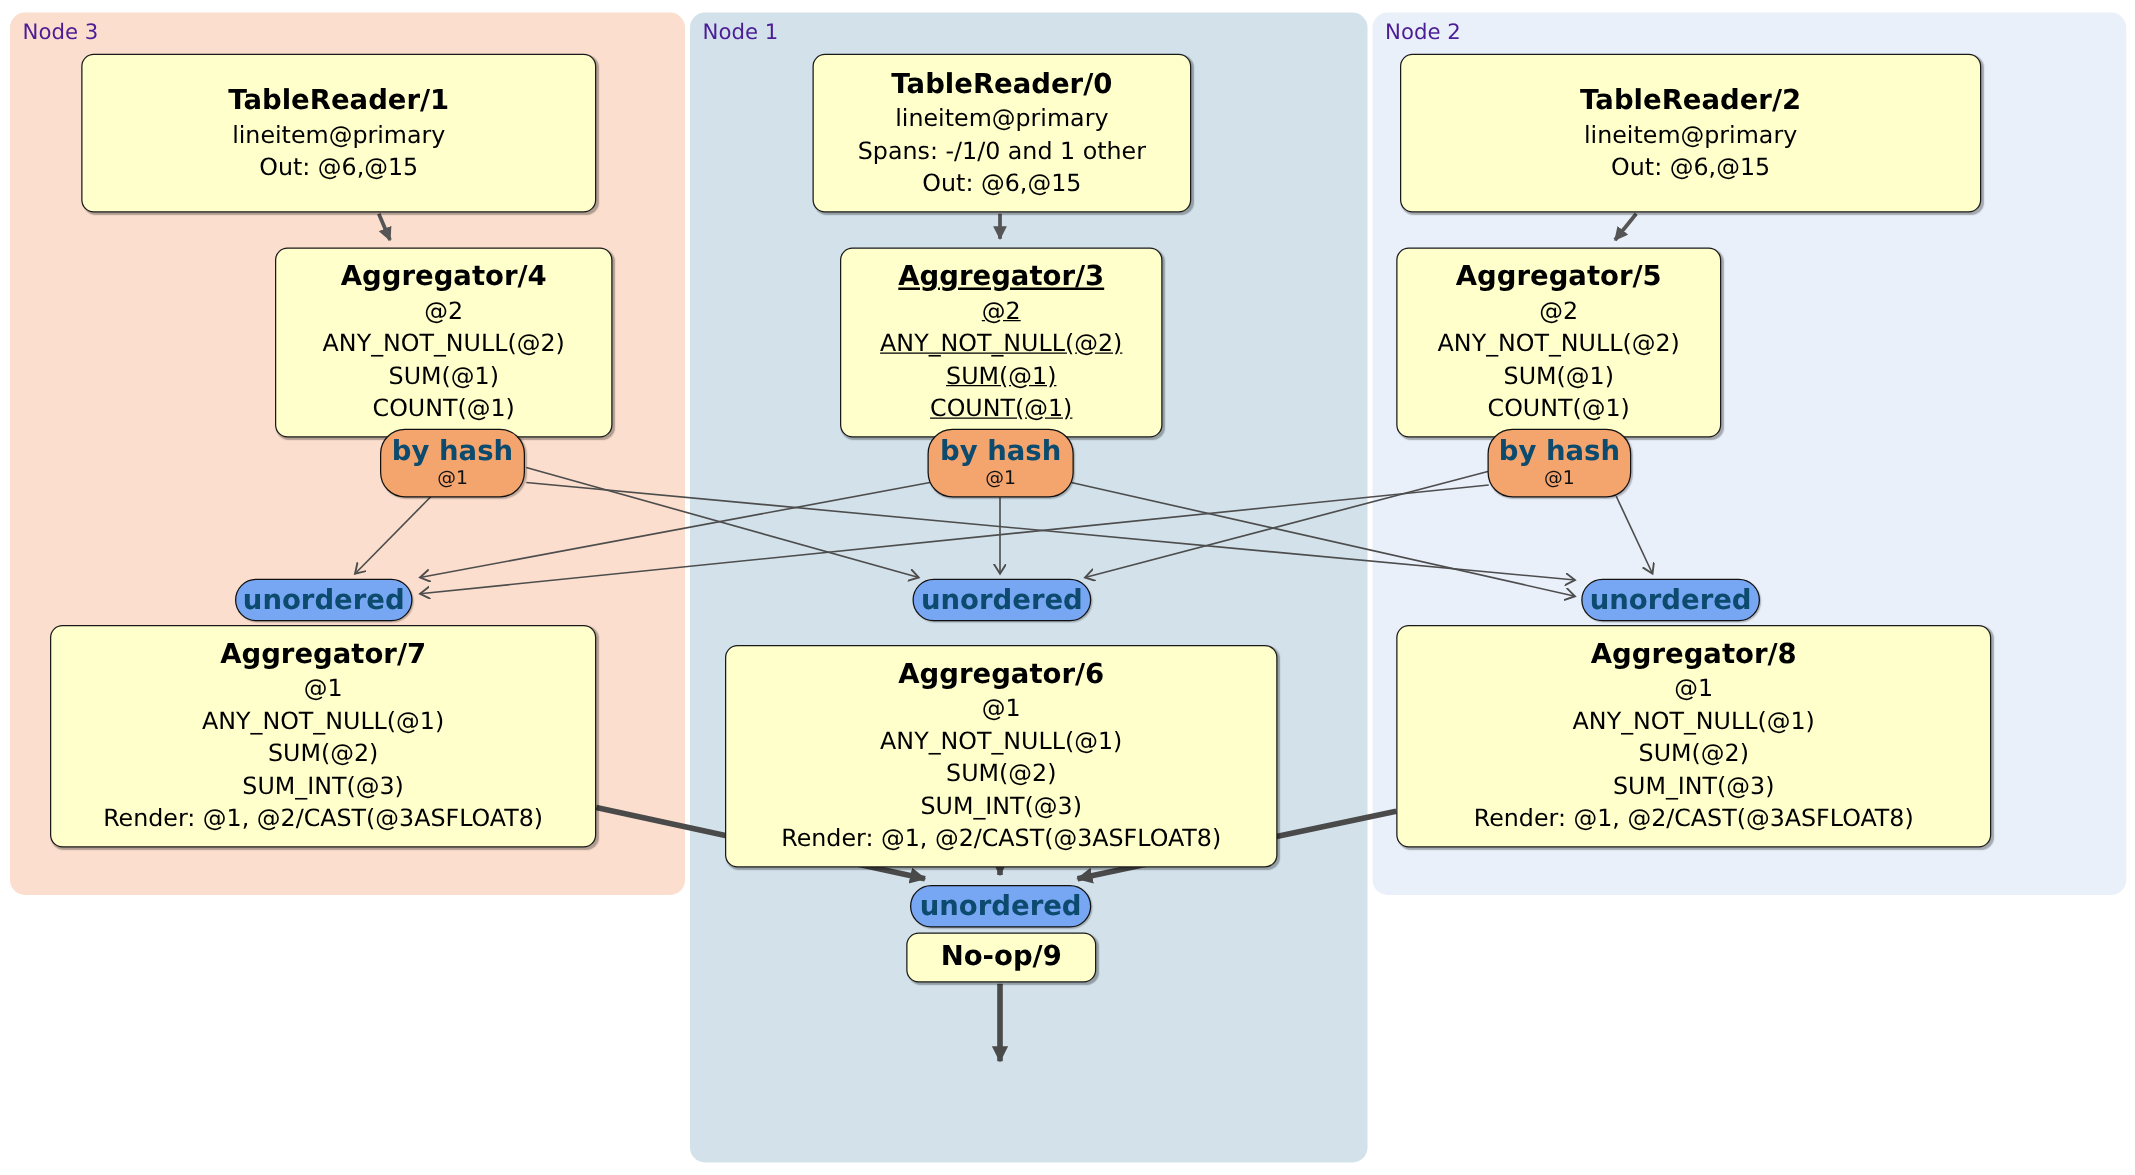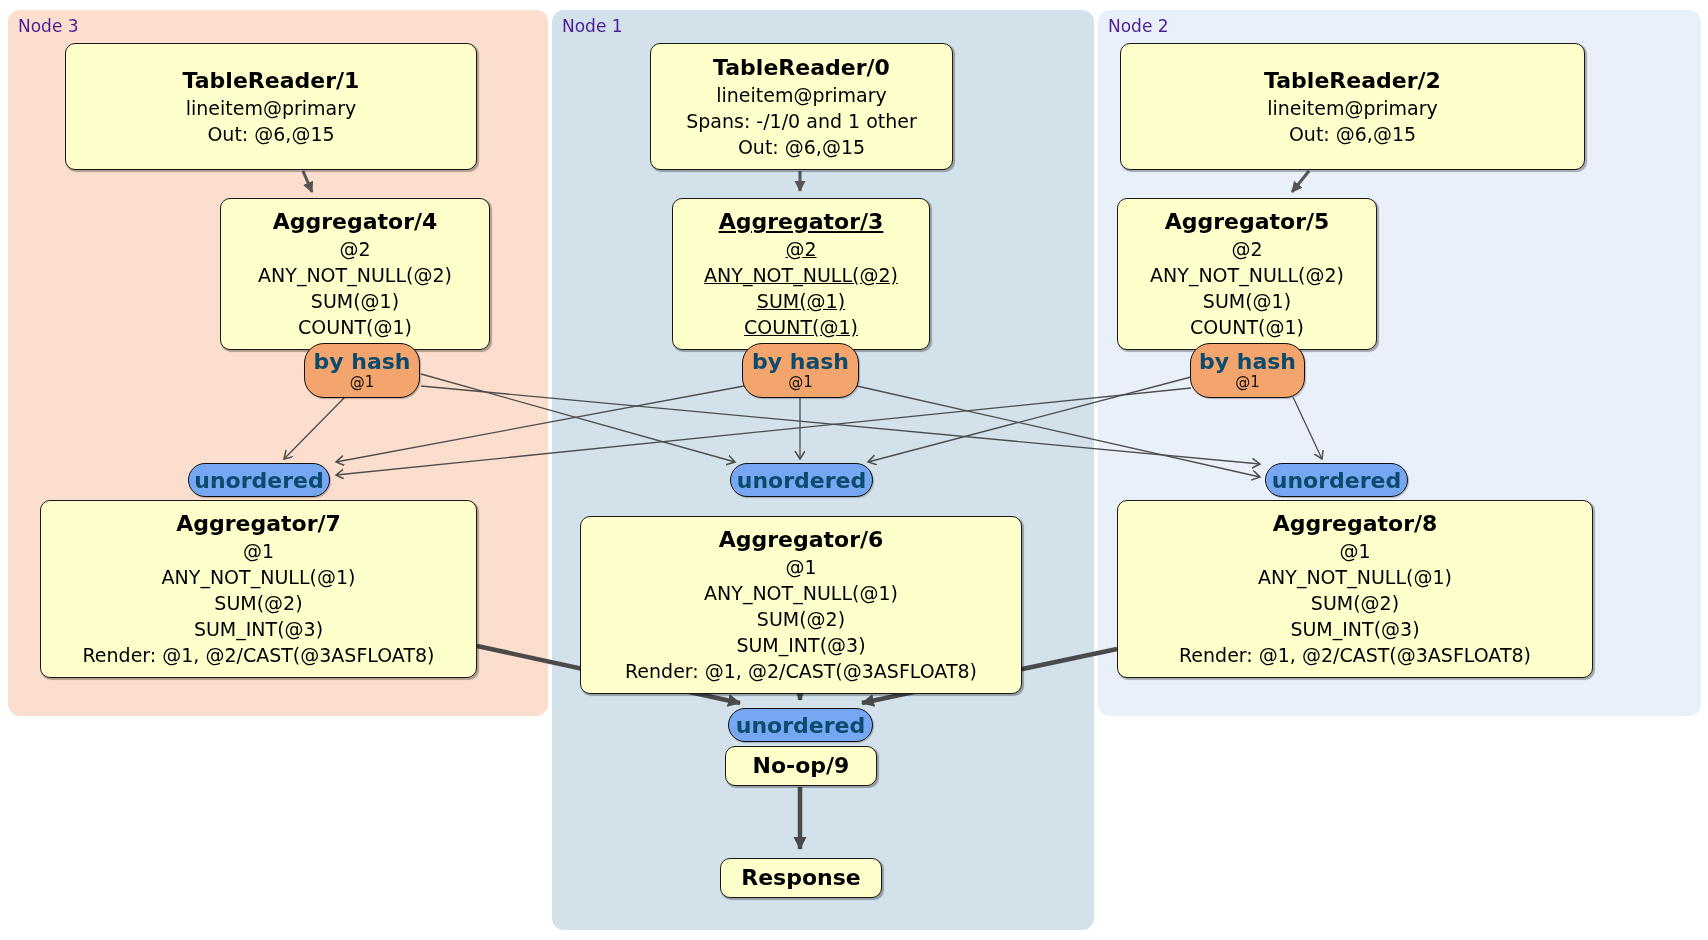--- a/index.html
+++ b/index.html
@@ -261,17 +261,14 @@
       </div>
   </div>
 
   <div class="pill pill-stream" style="left:728px; top:708px; width:145px; height:34px;">
     <div class="pill-label">unordered</div>
   </div>
 
   <div class="pbox" style="left:725px; top:746px; width:152px; height:40px;">
     <div class="box-title">No-op/9</div>
   </div>
-  <div class="pbox" style="left:720px; top:858px; width:162px; height:40px;">
-    <div class="box-title">Response</div>
-  </div>
 
 </div>
 
 </body></html>

